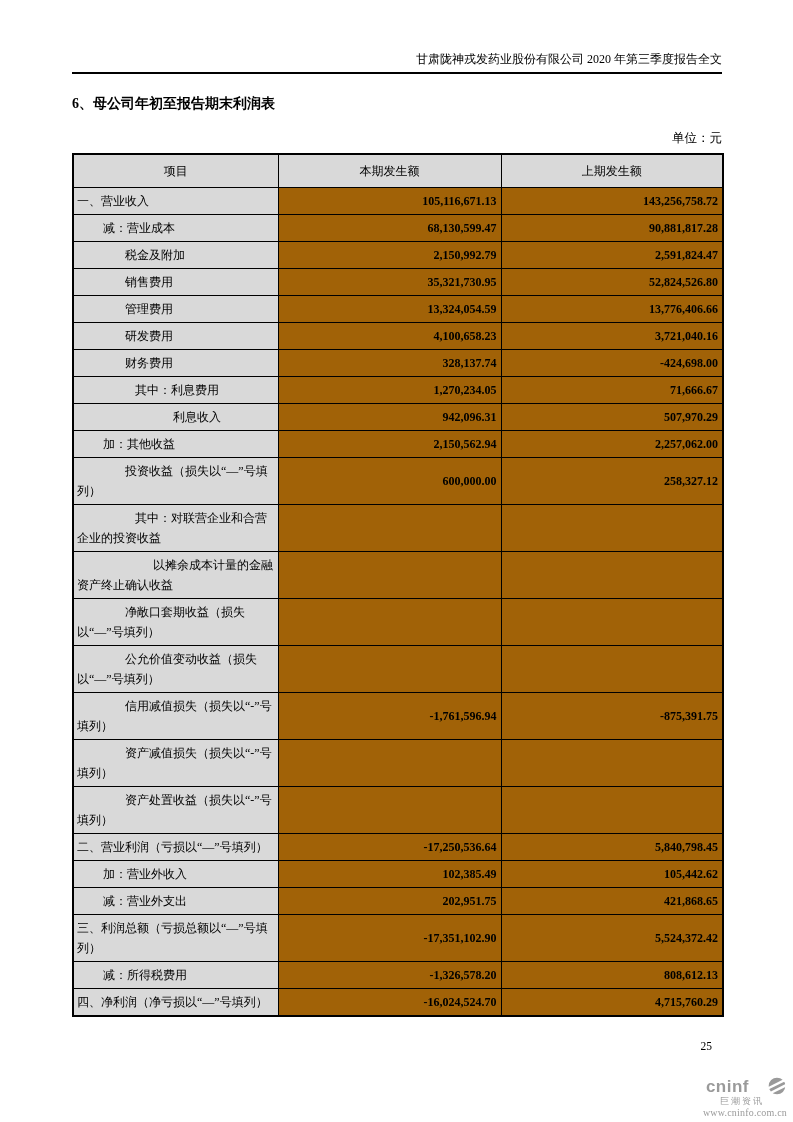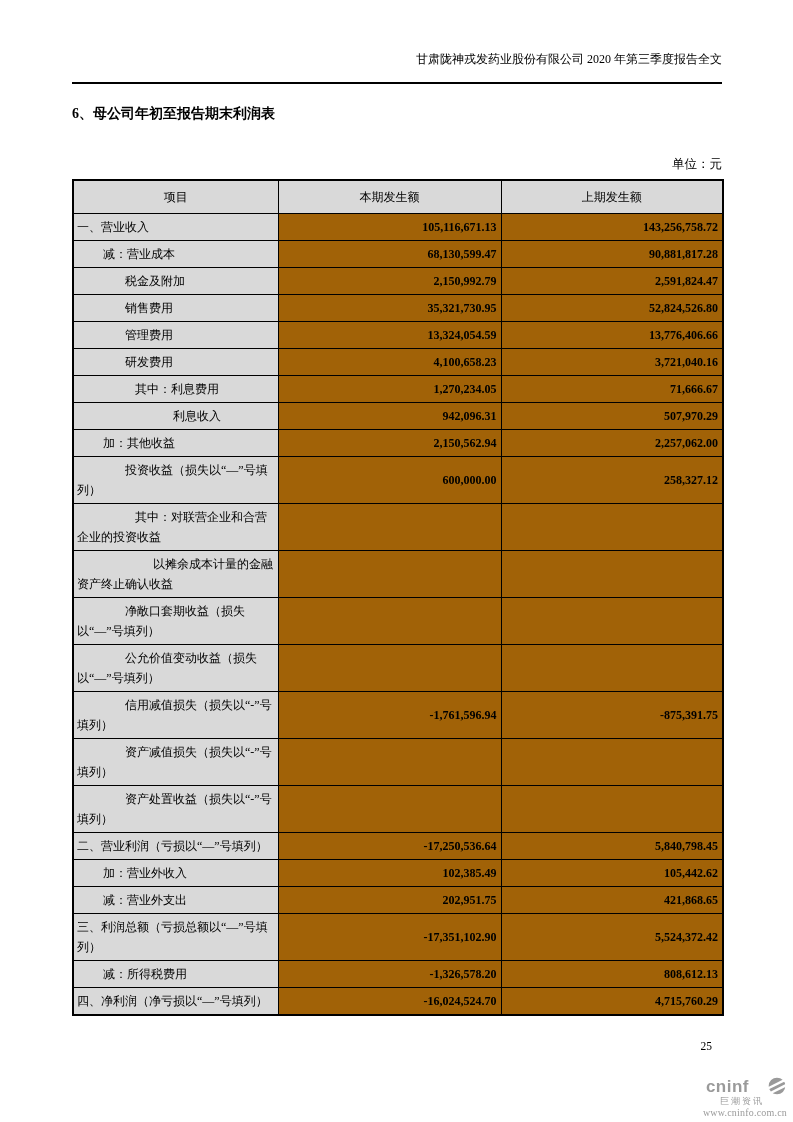--- a/index.html
+++ b/index.html
@@ -8,33 +8,33 @@
     width:793px;height:1122px;
     background:#ffffff;
     font-family:"Liberation Serif","DejaVu Serif",serif;
     color:#000;
     overflow:hidden;
     margin:0 auto;
   }
   .doc-header{
     margin:0 71px 0 72px;
     padding-top:52px;
-    padding-bottom:15px;
+    padding-bottom:5px;
     border-bottom:2px solid #000;
     text-align:right;
     font-size:12px;
     line-height:15px;
   }
   .section-title{
     margin:21px 71px 0 72px;
     font-size:14px;
     font-weight:bold;
   }
   .unit-label{
-    margin:33px 71px 6px 72px;
+    margin:17px 71px 6px 72px;
     text-align:right;
     font-size:12.5px;
   }
   table.statement{
     margin:0 71px 0 72px;
     width:650px;
     table-layout:fixed;
     border-collapse:collapse;
     border:2px solid #000;
     padding-left:20px;
@@ -161,20 +161,25 @@
           <td class="cell-label ind2">管理费用</td>
           <td class="cell-num">13,324,054.59</td>
           <td class="cell-num">13,776,406.66</td>
         </tr>
         <tr class="data-row">
           <td class="cell-label ind2">研发费用</td>
           <td class="cell-num">4,100,658.23</td>
           <td class="cell-num">3,721,040.16</td>
         </tr>
         <tr class="data-row">
+          <td class="cell-label ind2">财务费用</td>
+          <td class="cell-num">328,137.74</td>
+          <td class="cell-num">-424,698.00</td>
+        </tr>
+        <tr class="data-row">
           <td class="cell-label ind3">其中：利息费用</td>
           <td class="cell-num">1,270,234.05</td>
           <td class="cell-num">71,666.67</td>
         </tr>
         <tr class="data-row">
           <td class="cell-label ind5">利息收入</td>
           <td class="cell-num">942,096.31</td>
           <td class="cell-num">507,970.29</td>
         </tr>
         <tr class="data-row">

